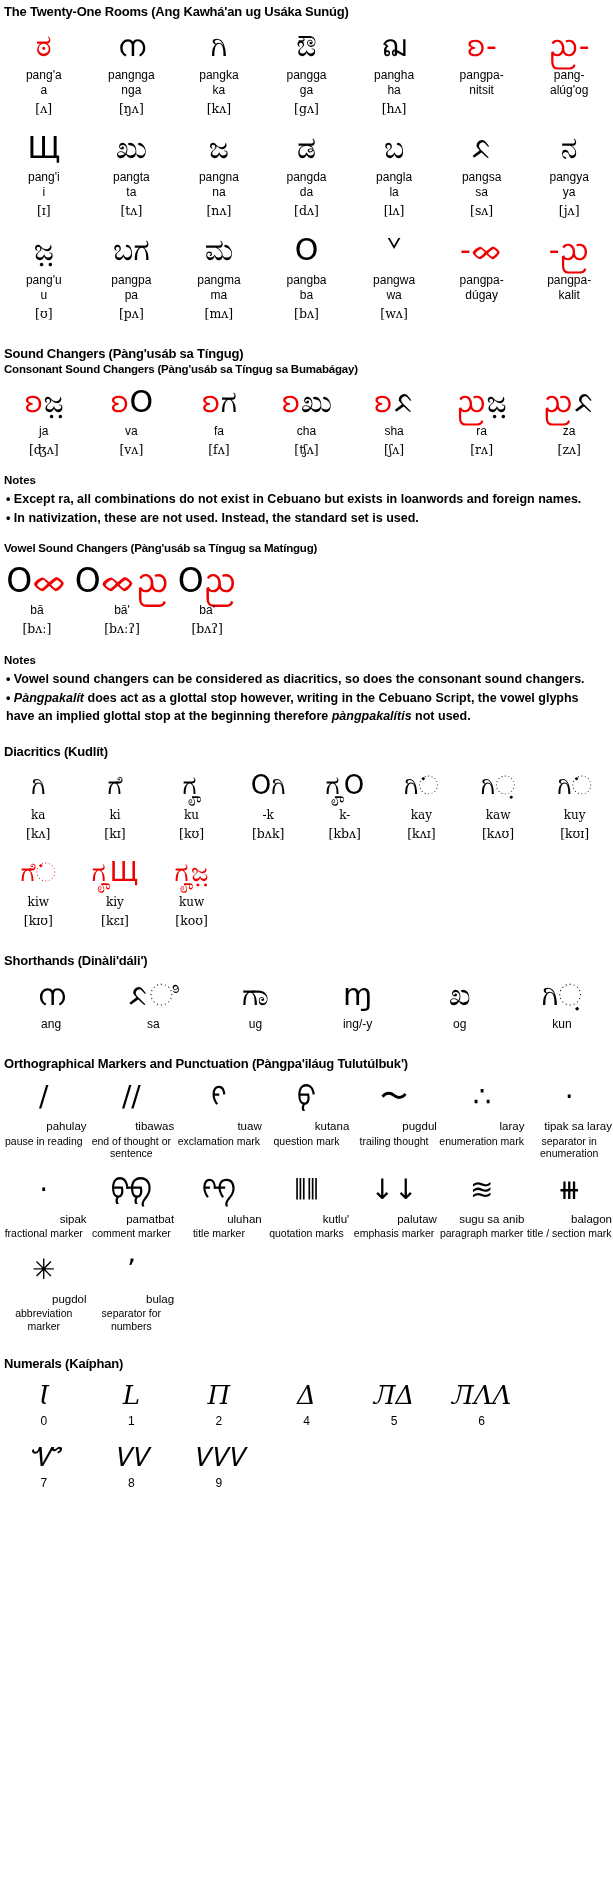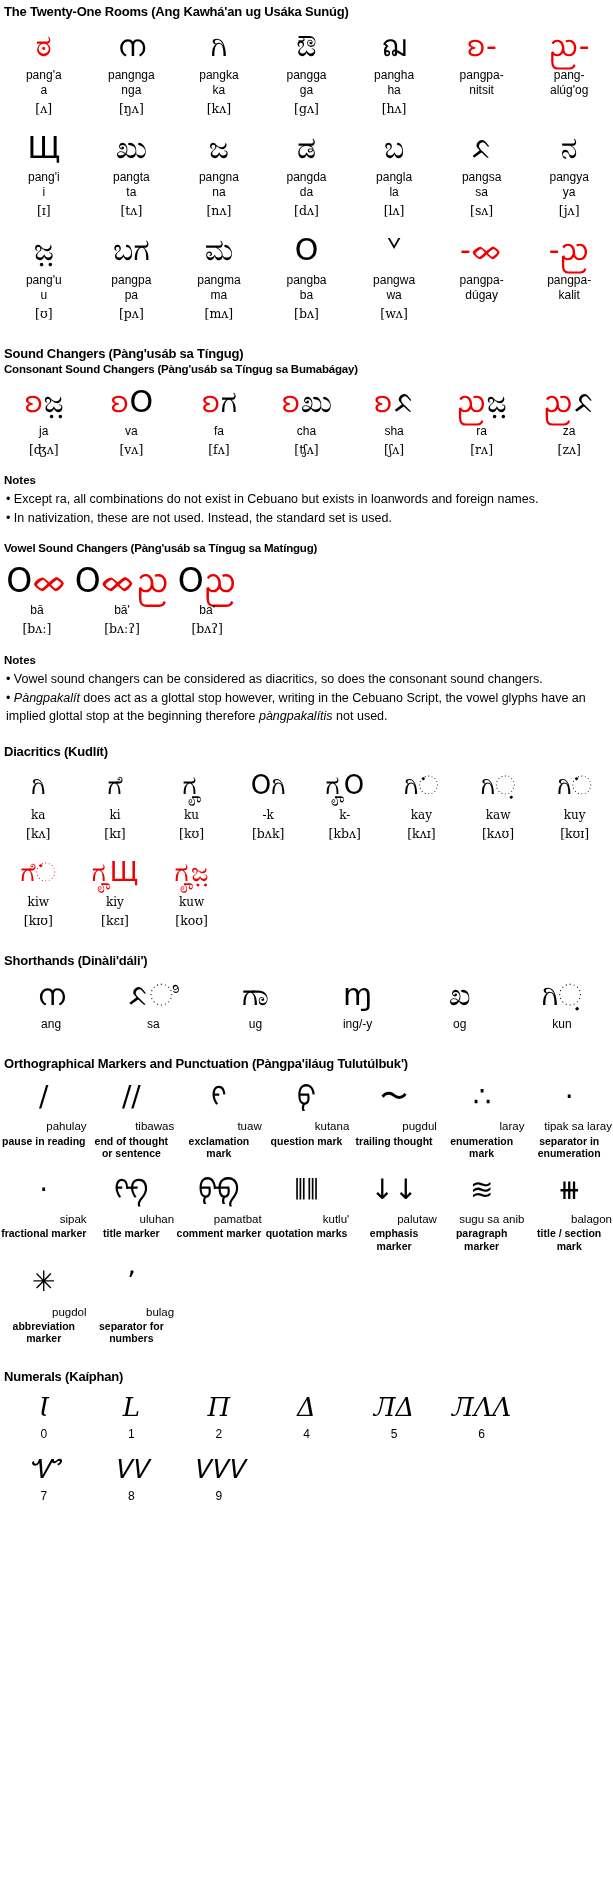--- a/index.html
+++ b/index.html
@@ -24,21 +24,21 @@
     font-size:11.5px;
     font-weight:bold;
     margin:0;
     padding:0 4px 2px 4px;
     letter-spacing:-0.2px;
   }
   .notes-title{
     font-size:11.5px;font-weight:bold;margin:0;padding:10px 4px 4px 4px;
   }
   .note{
-    font-size:12.5px;line-height:1.45;padding:0 6px 0 6px;margin:0 8px 1px 0;
+    font-size:12.5px;line-height:1.45;padding:0 6px 0 6px;margin:0 8px 1px 0;font-weight:bold;
   }
   .note .it{font-style:italic;}
   
   .grid{
     display:grid;
     width:613px;
     box-sizing:border-box;
     padding:2px 0 0 0;
   }
   .g7{grid-template-columns:repeat(7,1fr);}
@@ -78,21 +78,21 @@
     font-size:12.5px;
     line-height:1.3;
     margin-top:3px;
     min-height:15px;
   }
   .secgap{height:14px;}
   
   .name.serif{font-family:"DejaVu Serif", serif;font-size:12px;}
   .punc .glyph{font-size:28px;height:40px;}
   .punc .name{font-size:11.5px;margin-top:2px;text-align:right;}
-  .punc .desc{font-size:10.5px;line-height:1.2;margin-top:1px;font-weight:bold;}
+  .punc .desc{font-size:10.5px;line-height:1.2;margin-top:1px;}
   .num .glyph{font-family:"DejaVu Serif", serif;font-size:26px;height:36px;font-style:italic;}
   .num .name{font-size:12px;}
 </style>
 </head>
 <body>
 
 <div class="page">
 
   <h2 class="section">The Twenty-One Rooms (Ang Kawhá'an ug Usáka Sunúg)</h2>
 
@@ -483,30 +483,30 @@
     </div>
   </div>
 
   <div class="grid g7 punc">
     <div class="cell">
       <div class="glyph">·</div>
       <div class="name">sipak</div>
       <div class="desc">fractional marker</div>
     </div>
     <div class="cell">
+      <div class="glyph">ᠹᠹ</div>
+      <div class="name">pamatbat</div>
+      <div class="desc">comment marker</div>
+    </div>
+    <div class="cell">
       <div class="glyph">ᠻᠻ</div>
       <div class="name">uluhan</div>
       <div class="desc">title marker</div>
     </div>
     <div class="cell">
-      <div class="glyph">ᠹᠹ</div>
-      <div class="name">pamatbat</div>
-      <div class="desc">comment marker</div>
-    </div>
-    <div class="cell">
       <div class="glyph">⦀⦀</div>
       <div class="name">kutlu'</div>
       <div class="desc">quotation marks</div>
     </div>
     <div class="cell">
       <div class="glyph">↓↓</div>
       <div class="name">palutaw</div>
       <div class="desc">emphasis marker</div>
     </div>
     <div class="cell">

